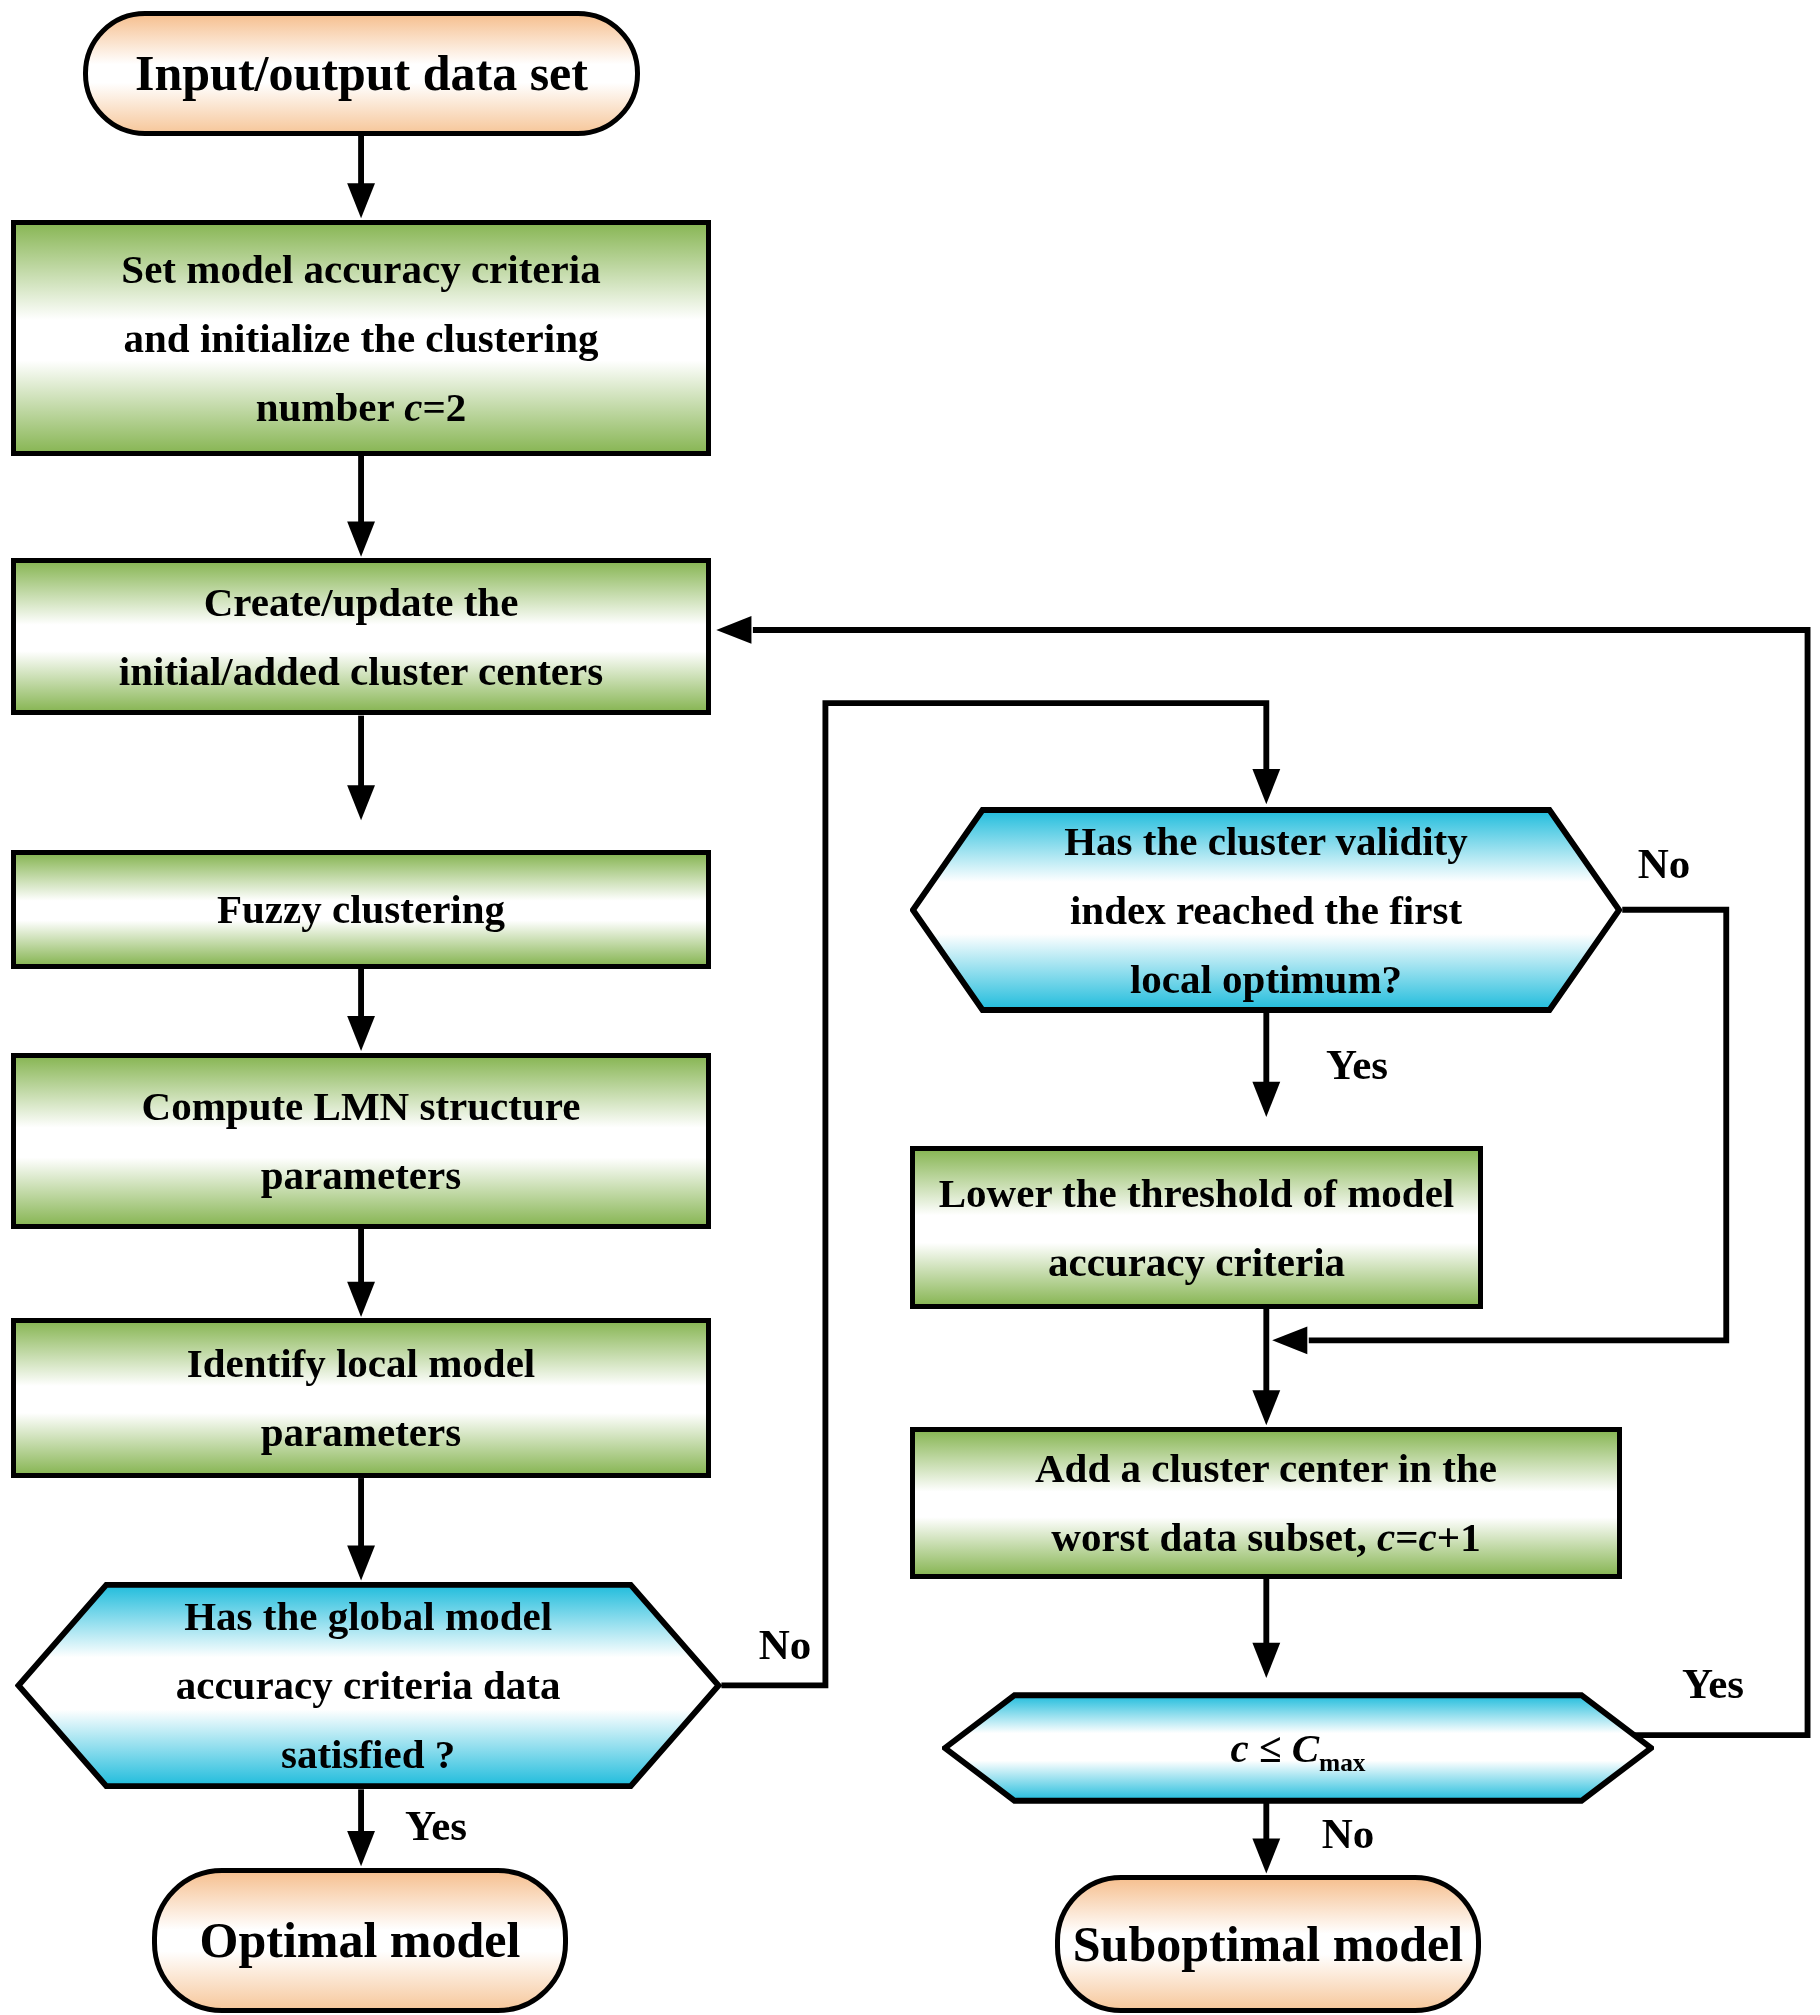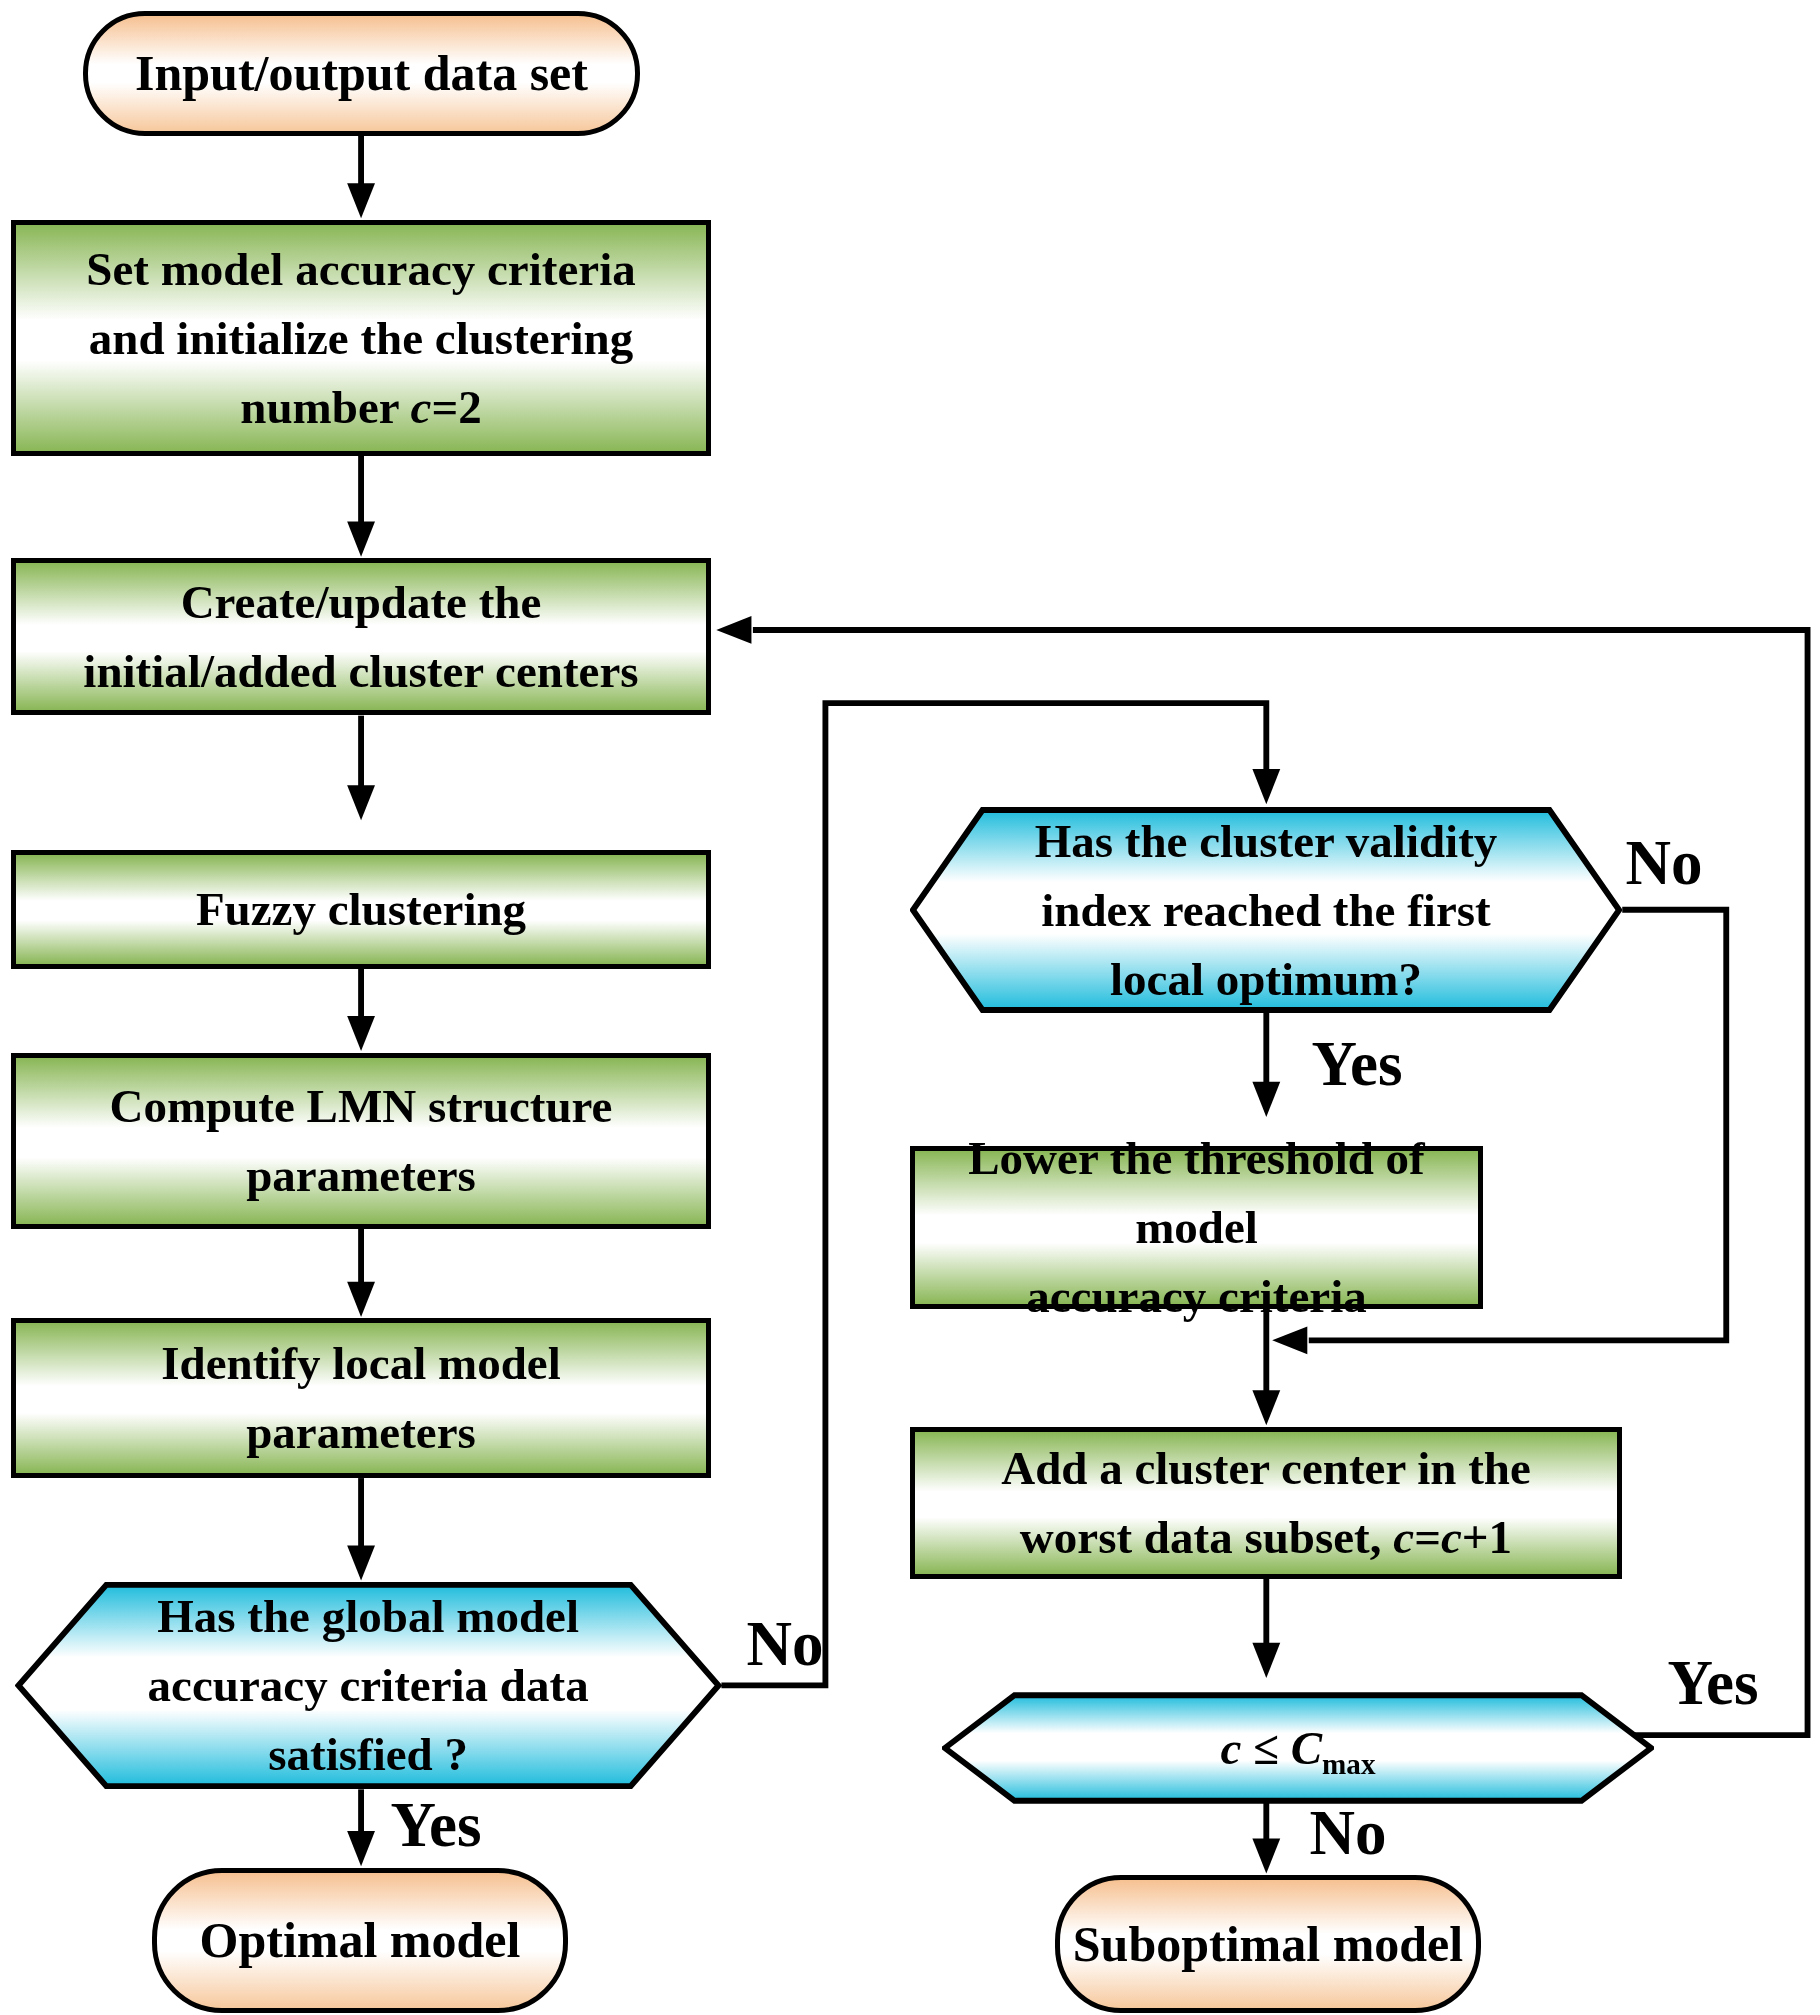--- a/index.html
+++ b/index.html
@@ -5,37 +5,37 @@
   html,body{margin:0;padding:0;background:#ffffff;}
   #canvas{
     position:relative;width:1820px;height:2015px;background:#ffffff;
     font-family:"Liberation Serif","DejaVu Serif",serif;color:#000;
     overflow:hidden;
     font-weight:bold;
   }
   .node{
     position:absolute;display:flex;flex-direction:column;
     align-items:center;justify-content:center;text-align:center;
-    font-size:47px;line-height:69px;box-sizing:border-box;
+    font-size:41px;line-height:69px;box-sizing:border-box;
   }
   .rect{
     border:5.9px solid #000;
     background:linear-gradient(180deg,#8ab757 0%,#ffffff 42%,#ffffff 60%,#8ab757 100%);
   }
   .terminal{
     border:5.9px solid #000;
     background:linear-gradient(180deg,#f6c192 0%,#ffffff 42%,#ffffff 58%,#f7c99e 100%);
     font-size:50px;
   }
   .hex{border:none;background:transparent;}
   .hex > svg.hex-shape{position:absolute;left:0;top:0;width:100%;height:100%;}
   .hex .hex-label{position:relative;z-index:1;}
   .edge-label{
     position:absolute;transform:translate(-50%,-50%);
-    font-size:63px;white-space:nowrap;z-index:2;
+    font-size:43px;white-space:nowrap;z-index:2;
   }
   #connectors{position:absolute;left:0;top:0;width:1820px;height:2015px;z-index:0;}
   #connectors path{stroke:#000;stroke-width:8;fill:none;}
   #connectors polygon{fill:#000;stroke:none;}
   sub{font-size:0.62em;line-height:0;}
   i{font-style:italic;}
 </style>
 </head>
 <body>
 

